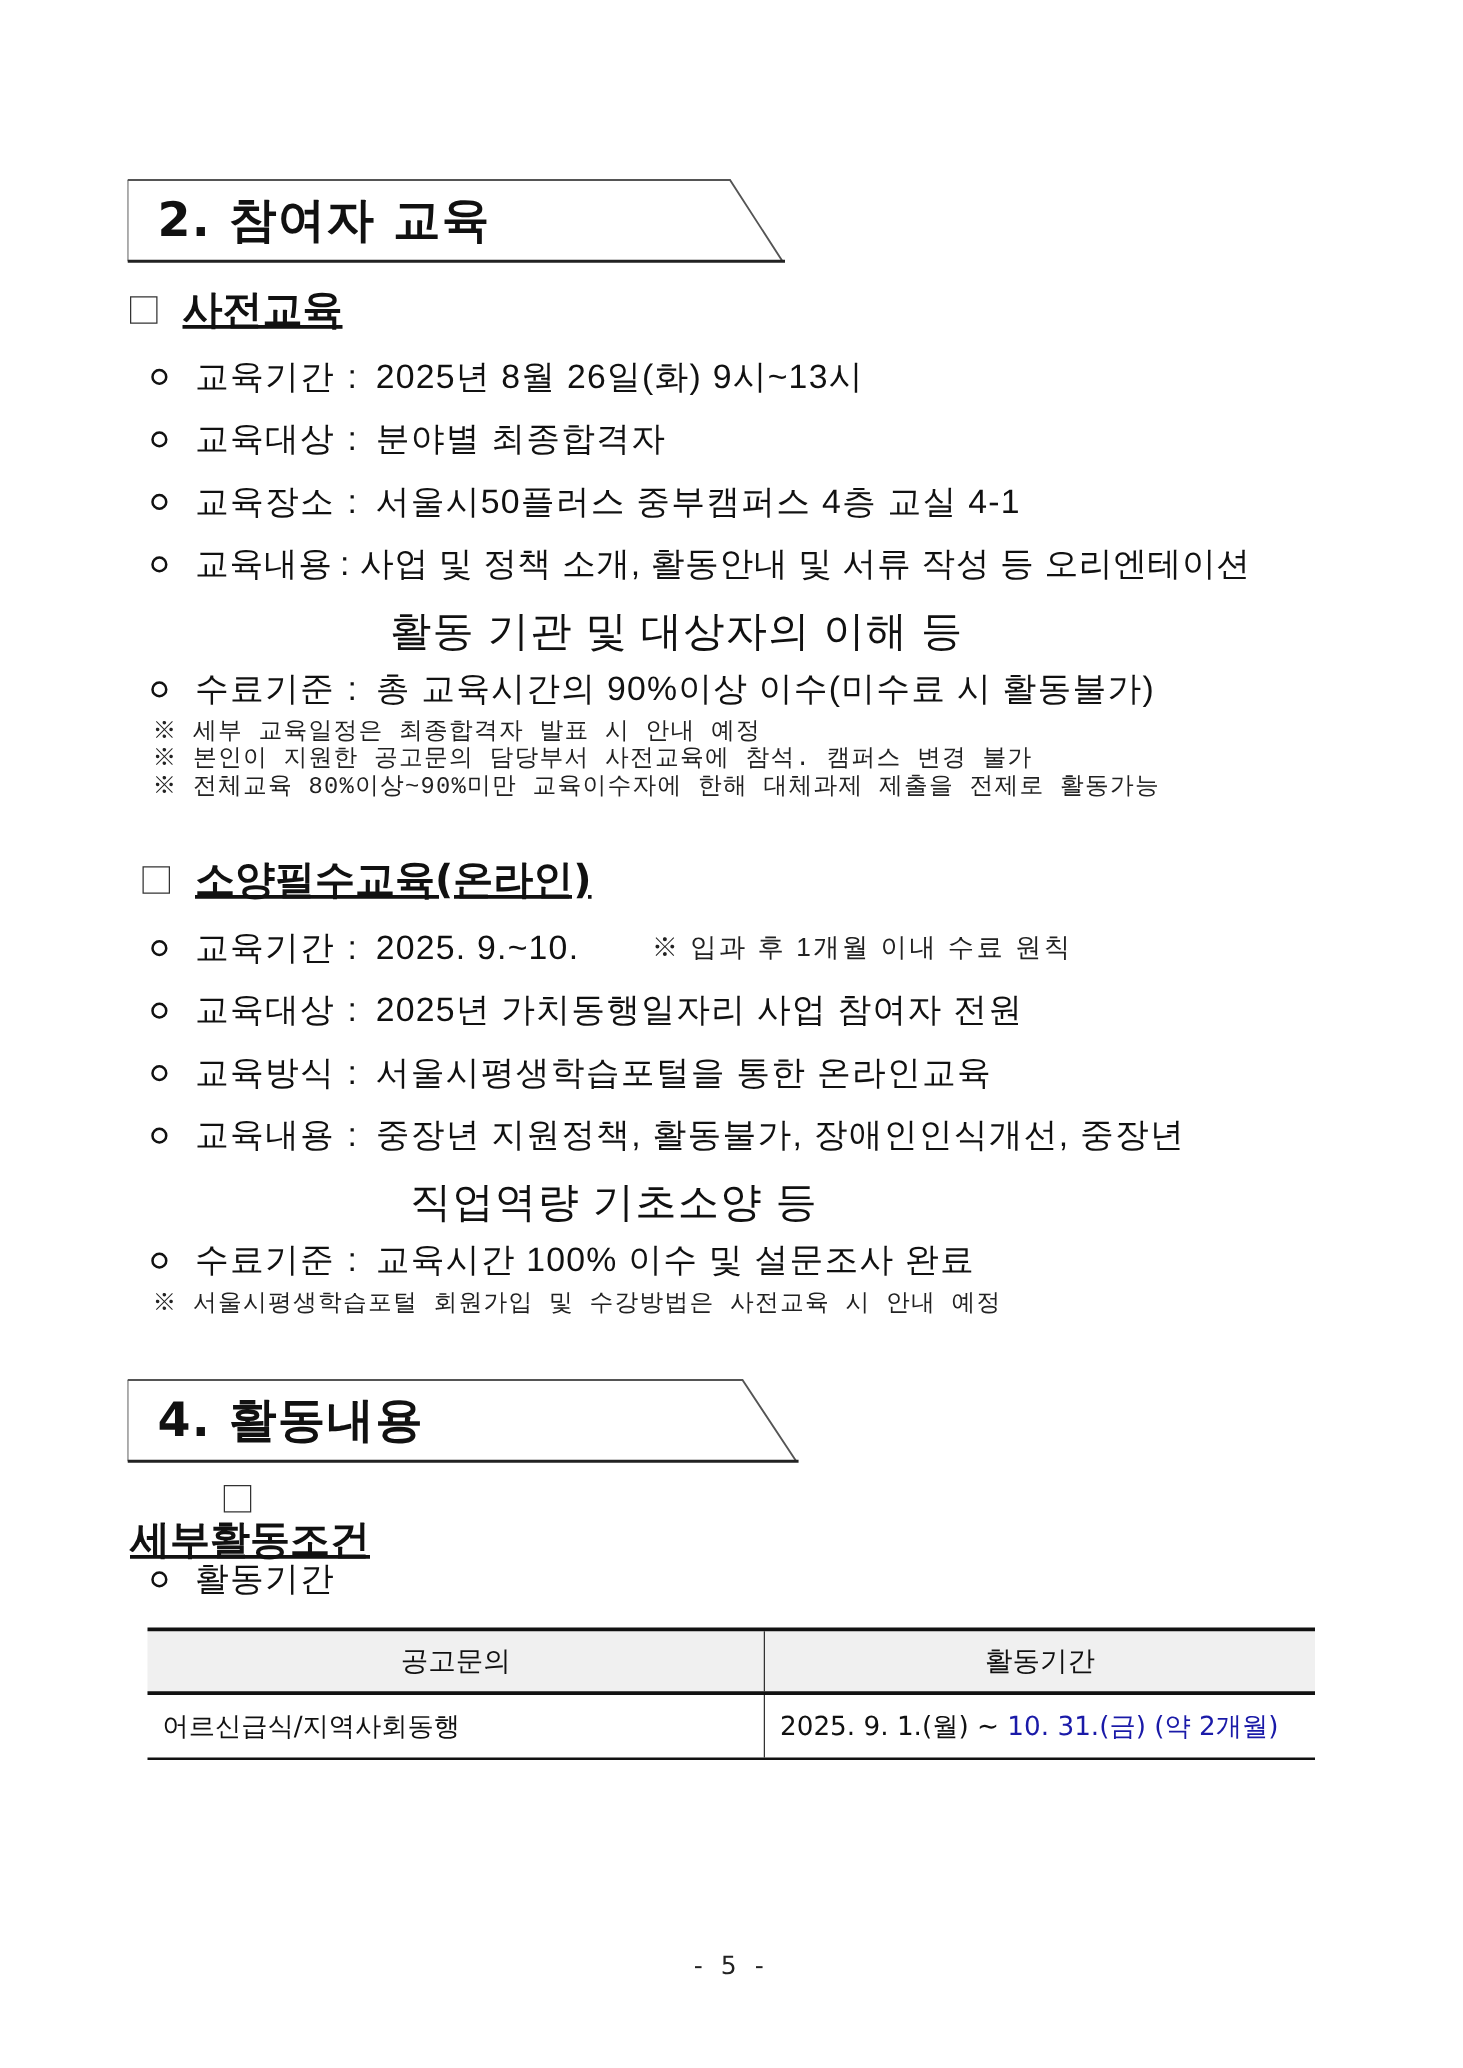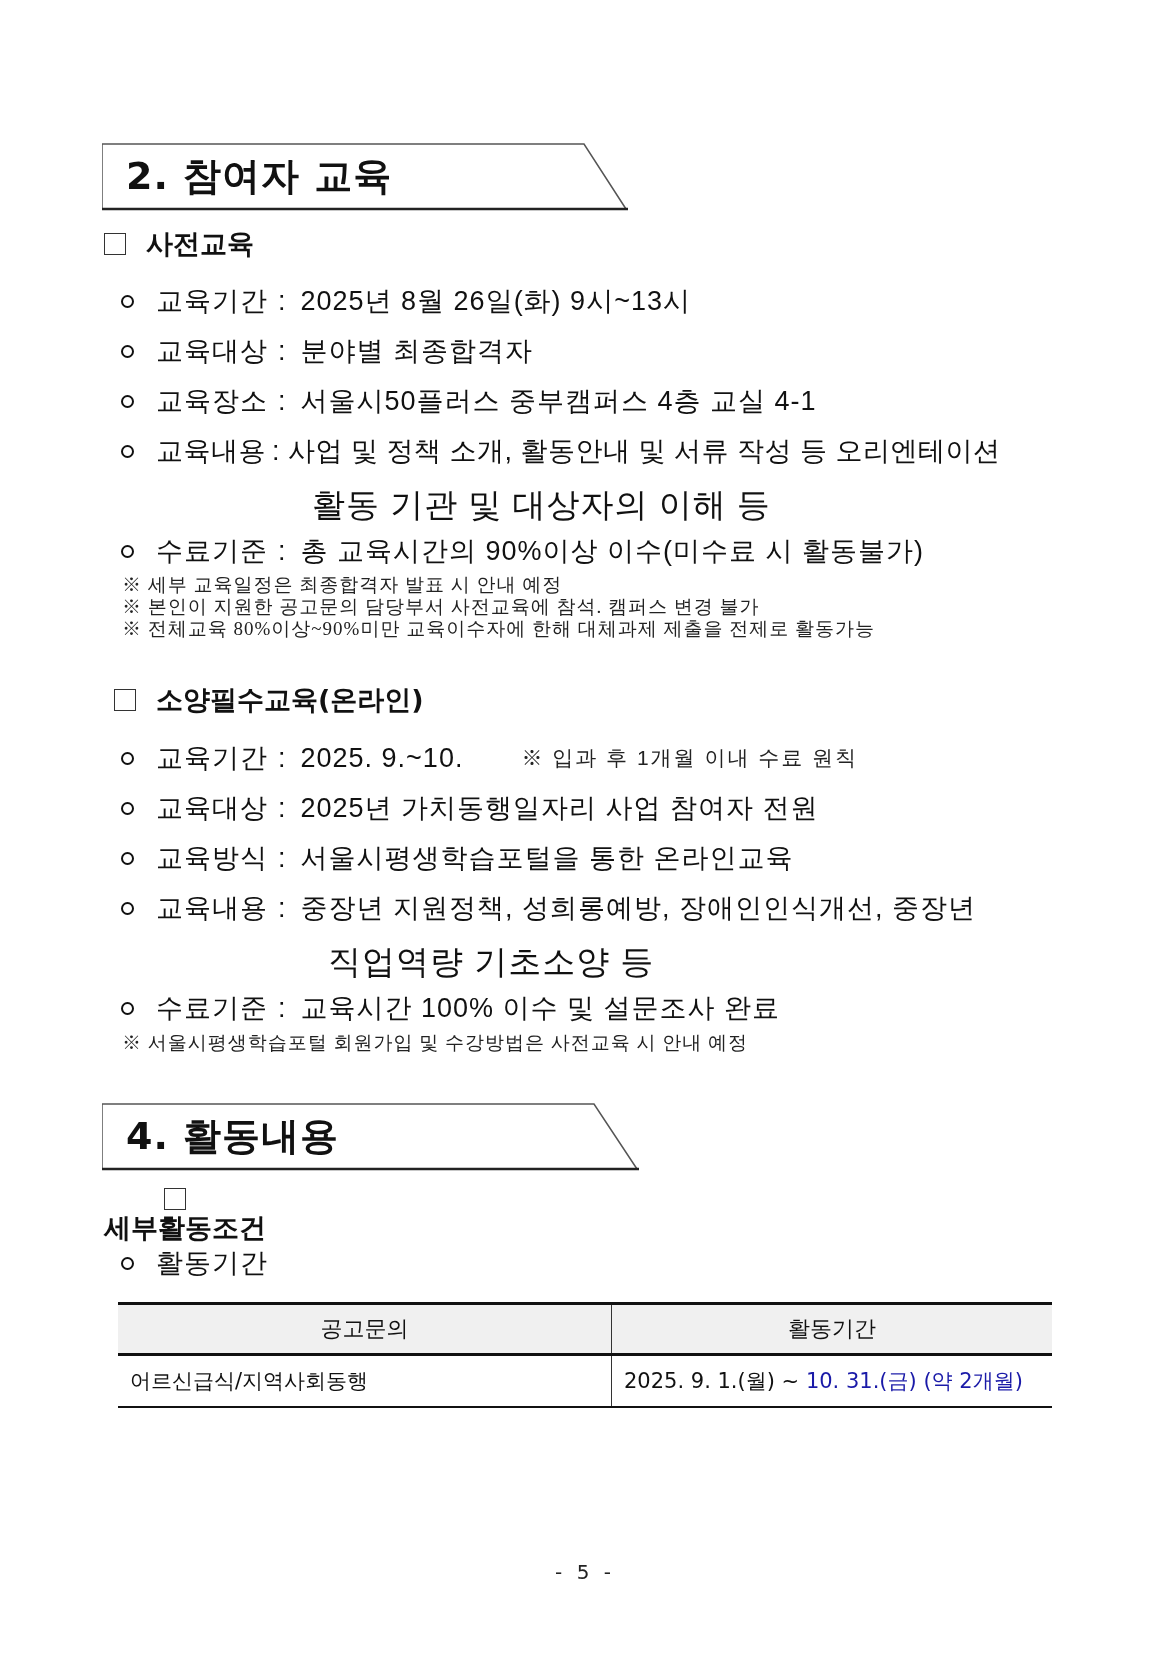--- a/index.html
+++ b/index.html
@@ -16,41 +16,41 @@
       font-size: 38px; font-weight: bold; letter-spacing: 1px; white-space: nowrap;
       font-family: "DejaVu Sans", sans-serif;
     }
 
     .sub-head {
       position: absolute; display: flex; align-items: center; white-space: nowrap;
     }
     .sub-box {
       width: 22px; height: 22px; border: 1.5px solid #333; box-sizing: border-box; margin-right: 20px;
     }
-    .sub-label { font-size: 27px; font-weight: bold; letter-spacing: 0px; }
+    .sub-label { font-size: 32px; font-weight: bold; letter-spacing: 0px; text-decoration: underline; }
 
     .item {
       position: absolute; display: flex; align-items: center; white-space: nowrap;
       font-size: 27px; font-family: Liberation Sans, sans-serif;
       letter-spacing: 1px;
     }
     .bullet {
       width: 13px; height: 13px; border: 2.5px solid #111; border-radius: 50%;
       box-sizing: border-box; margin-right: 22px; flex: none;
     }
     .item .key { margin-right: 10px; }
     .item .sep { margin-right: 14px; }
     .cont {
       position: absolute; font-size: 33px; white-space: nowrap; letter-spacing: 1px;
       font-family: "Liberation Sans", "DejaVu Sans", sans-serif;
       margin-left: 12px;
     }
     .note {
       position: absolute; font-size: 19px; white-space: nowrap; line-height: 22px;
-      font-family: Liberation Serif, serif; letter-spacing: 1px; color: #222;
+      font-family: Liberation Mono, monospace; letter-spacing: 1px; color: #222;
     }
     .inline-note {
       font-size: 21px; margin-left: 58px; letter-spacing: 2px; color: #222;
     }
 
     
     .tbl {
       position: absolute; left: 118px; top: 1302px; width: 934px;
       border-collapse: collapse; font-family: "DejaVu Sans", sans-serif;
     }
@@ -143,21 +143,21 @@
 <div class="item" style="left:121px; top:840px;">
   <span class="bullet"></span>
   <span class="key">교육방식</span>
   <span class="sep">:</span>
   <span>서울시평생학습포털을 통한 온라인교육</span>
 </div>
 <div class="item" style="left:121px; top:890px;">
   <span class="bullet"></span>
   <span class="key">교육내용</span>
   <span class="sep">:</span>
-  <span>중장년 지원정책, 성희롱예방, 장애인인식개선, 중장년</span>
+  <span>중장년 지원정책, 활동불가, 장애인인식개선, 중장년</span>
 </div>
 <div class="cont" style="left:316px; top:940px;">직업역량 기초소양 등</div>
 <div class="item" style="left:121px; top:990px;">
   <span class="bullet"></span>
   <span class="key">수료기준</span>
   <span class="sep">:</span>
   <span>교육시간 100% 이수 및 설문조사 완료</span>
 </div>
 
 <div class="note" style="left:122px; top:1032px;">※ 서울시평생학습포털 회원가입 및 수강방법은 사전교육 시 안내 예정</div>

